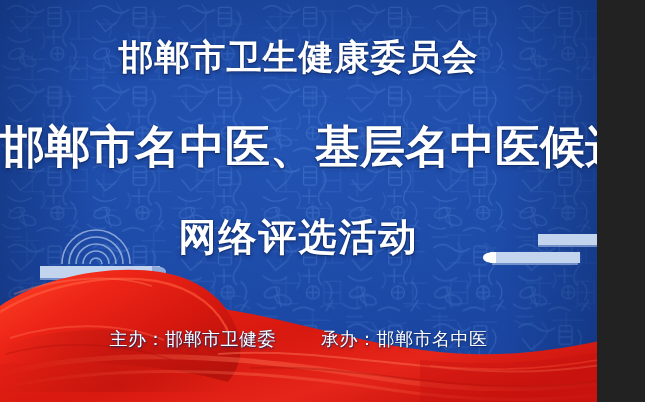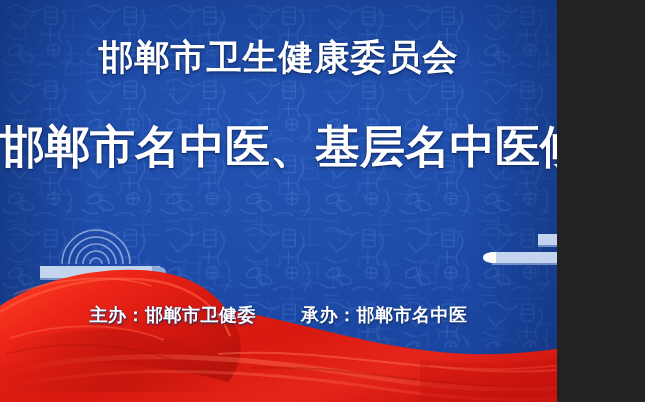--- a/index.html
+++ b/index.html
@@ -8,20 +8,21 @@
     background: #222;
   }
   #poster {
     position: relative;
     width: 557px;
     height: 402px;
     overflow: hidden;
     background: #1a45a0;
     font-family: "Liberation Sans", "DejaVu Sans", sans-serif;
     user-select: none;
+    padding-left: 40px;
   }
 
   
   .bg-base {
     position: absolute;
     inset: 0;
     background:
       radial-gradient(ellipse 120% 90% at 50% 35%, #2354b4 0%, #1b47a3 55%, #163d93 100%);
   }
   .bg-pattern {
@@ -90,26 +91,27 @@
     right: 0;
     top: 303px;
     z-index: 7;
     text-align: center;
     white-space: nowrap;
   }
   .credit-item {
     display: inline-block;
     color: #ffffff;
     font-size: 18px;
-    font-weight: bold;
+    font-weight: normal;
     letter-spacing: 0.5px;
     text-shadow:
       0 0 1px rgba(18,45,105,0.9),
       1px 1px 0 rgba(16,42,100,0.5),
       0 2px 3px rgba(10,30,80,0.4);
+    margin-top: 24px;
   }
   .credit-gap { display: inline-block; width: 36px; }
 
   
   .ribbon {
     position: absolute;
     left: 0;
     bottom: 0;
     width: 645px;
     height: 160px;
@@ -194,20 +196,23 @@
   </svg>
 
   <div class="title-block line1">
     <span class="headline">邯郸市卫生健康委员会</span>
   </div>
 
   <div class="title-block line2">
     <span class="headline">邯郸市名中医、基层名中医候选人</span>
   </div>
 
+  <div class="title-block line3">
+    <span class="headline">网络评选活动</span>
+  </div>
 
   <div class="credits">
     <span class="credit-item">主办：邯郸市卫健委</span>
     <span class="credit-gap"></span>
     <span class="credit-item">承办：邯郸市名中医</span>
   </div>
 
   <svg class="ribbon" viewBox="0 0 645 160" preserveAspectRatio="none" aria-hidden="true">
     <defs>
       <linearGradient id="rgMain" x1="0" y1="0" x2="1" y2="0.5">

